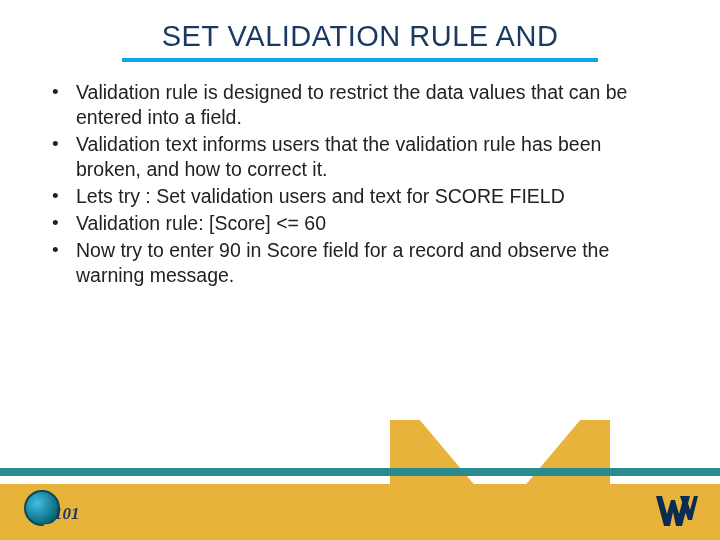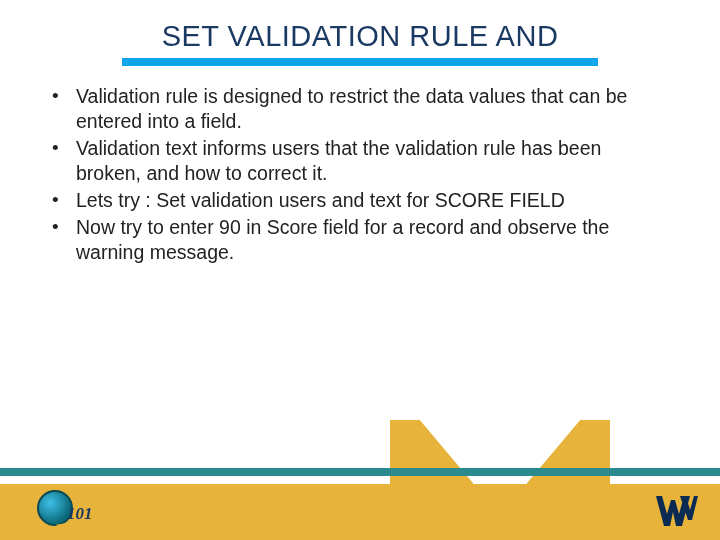--- a/index.html
+++ b/index.html
@@ -6,21 +6,21 @@
   html, body { width: 720px; height: 540px; overflow: hidden; font-family: Arial, Helvetica, sans-serif; background: #fff; }
   .slide { position: relative; width: 720px; height: 540px; background: #ffffff; }
   .title {
     text-align: center;
     color: #1b3a63;
     font-size: 29px;
     font-weight: 400;
     letter-spacing: 0.5px;
     padding: 18px 40px 4px 40px;
     line-height: 1.25;
-    border-bottom: 8px solid #0ea5e9;
+    border-bottom: 4px solid #0ea5e9;
     width: fit-content;
     margin: 0 auto;
   }
   .content {
     padding: 18px 76px 0 48px;
   }
   ul { list-style: none; }
   li {
     position: relative;
     padding-left: 28px;
@@ -61,21 +61,21 @@
   .chevron {
     position: absolute;
     right: 110px;
     bottom: 0;
     width: 220px;
     height: 120px;
     pointer-events: none;
   }
   .logo-101 {
     position: absolute;
-    left: 37px;
+    left: 24px;
     bottom: 10px;
     width: 64px;
     height: 40px;
   }
   .logo-101 .globe {
     position: absolute;
     left: 0; top: 0;
     width: 36px; height: 36px;
     border-radius: 50%;
     background: radial-gradient(circle at 35% 35%, #3fbfe8 0%, #0a6a7a 70%);
@@ -115,20 +115,21 @@
 
   <h1 class="title">
     <span>SET VALIDATION RULE AND</span><br>
   </h1>
 
   <div class="content">
     <ul>
       <li><span>Validation rule is designed to restrict the data values that can be entered into a field.</span></li>
       <li><span>Validation text informs users that the validation rule has been broken, and how to correct it.</span></li>
       <li><span>Lets try : Set validation users and text for SCORE FIELD</span></li>
+      <li><span>Validation rule: [Score] &lt;= 60</span></li>
       <li><span>Now try to enter 90 in Score field for a record and observe the warning message.</span></li>
     </ul>
   </div>
 
   <div class="footer">
     <svg class="chevron" viewBox="0 0 220 120" preserveAspectRatio="none">
       <polygon points="0,0 30,0 110,95 190,0 220,0 220,120 0,120" fill="#e8b33a"></polygon>
       <polygon points="30,0 60,0 110,60 160,0 190,0 110,95" fill="#ffffff"></polygon>
     </svg>
     <div class="teal-bar"></div>

